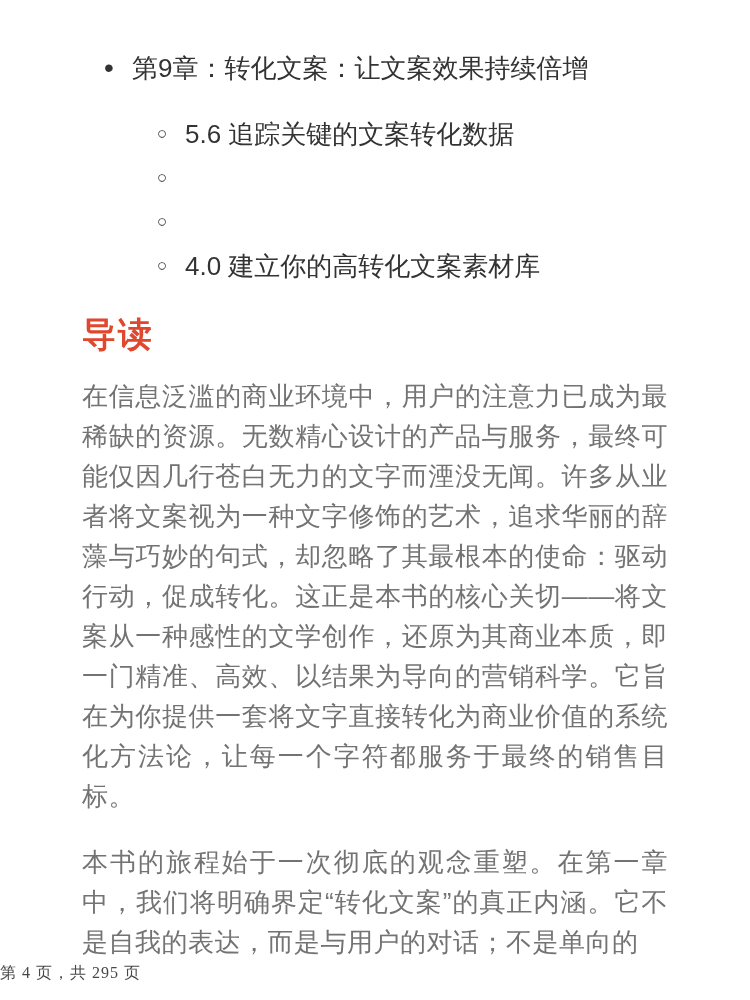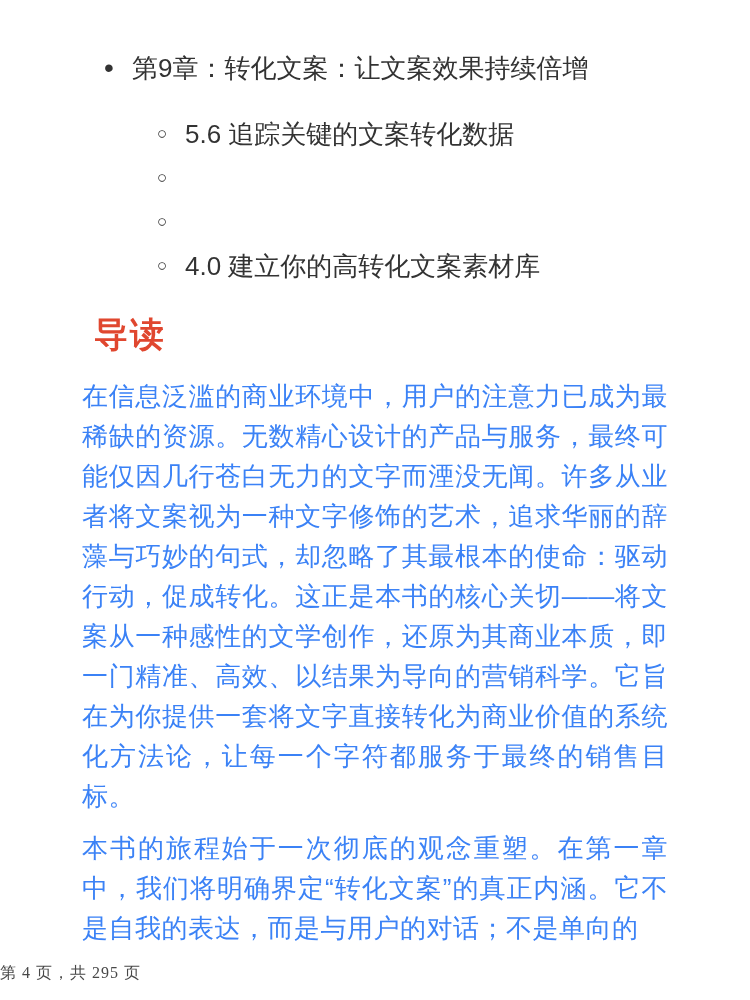--- a/index.html
+++ b/index.html
@@ -51,41 +51,41 @@
     user-select: none;
   }
   .bullet-disc {
     font-size: 28px;
   }
   .bullet-circle {
     font-size: 17px;
   }
   
   .guide-heading {
-    margin: 24px 0 0 12px;
+    margin: 24px 0 0 0;
     font-size: 34px;
     line-height: 44px;
     font-weight: bold;
     letter-spacing: 2px;
     color: #e0472f;
   }
   
   .para {
     margin: 0;
     font-size: 26px;
     line-height: 40px;
     text-align: justify;
-    color: #3b82f6;
+    color: #737373;
     letter-spacing: 0.5px;
   }
   .para-first {
     margin-top: 20px;
   }
   .para-next {
-    margin-top: 12px;
+    margin-top: 26px;
   }
   
   .page-footer {
     position: absolute;
     left: 0;
     right: 0;
     bottom: 16px;
     text-align: left;
     font-family: "Liberation Serif", "DejaVu Serif", serif;
     font-size: 16px;

